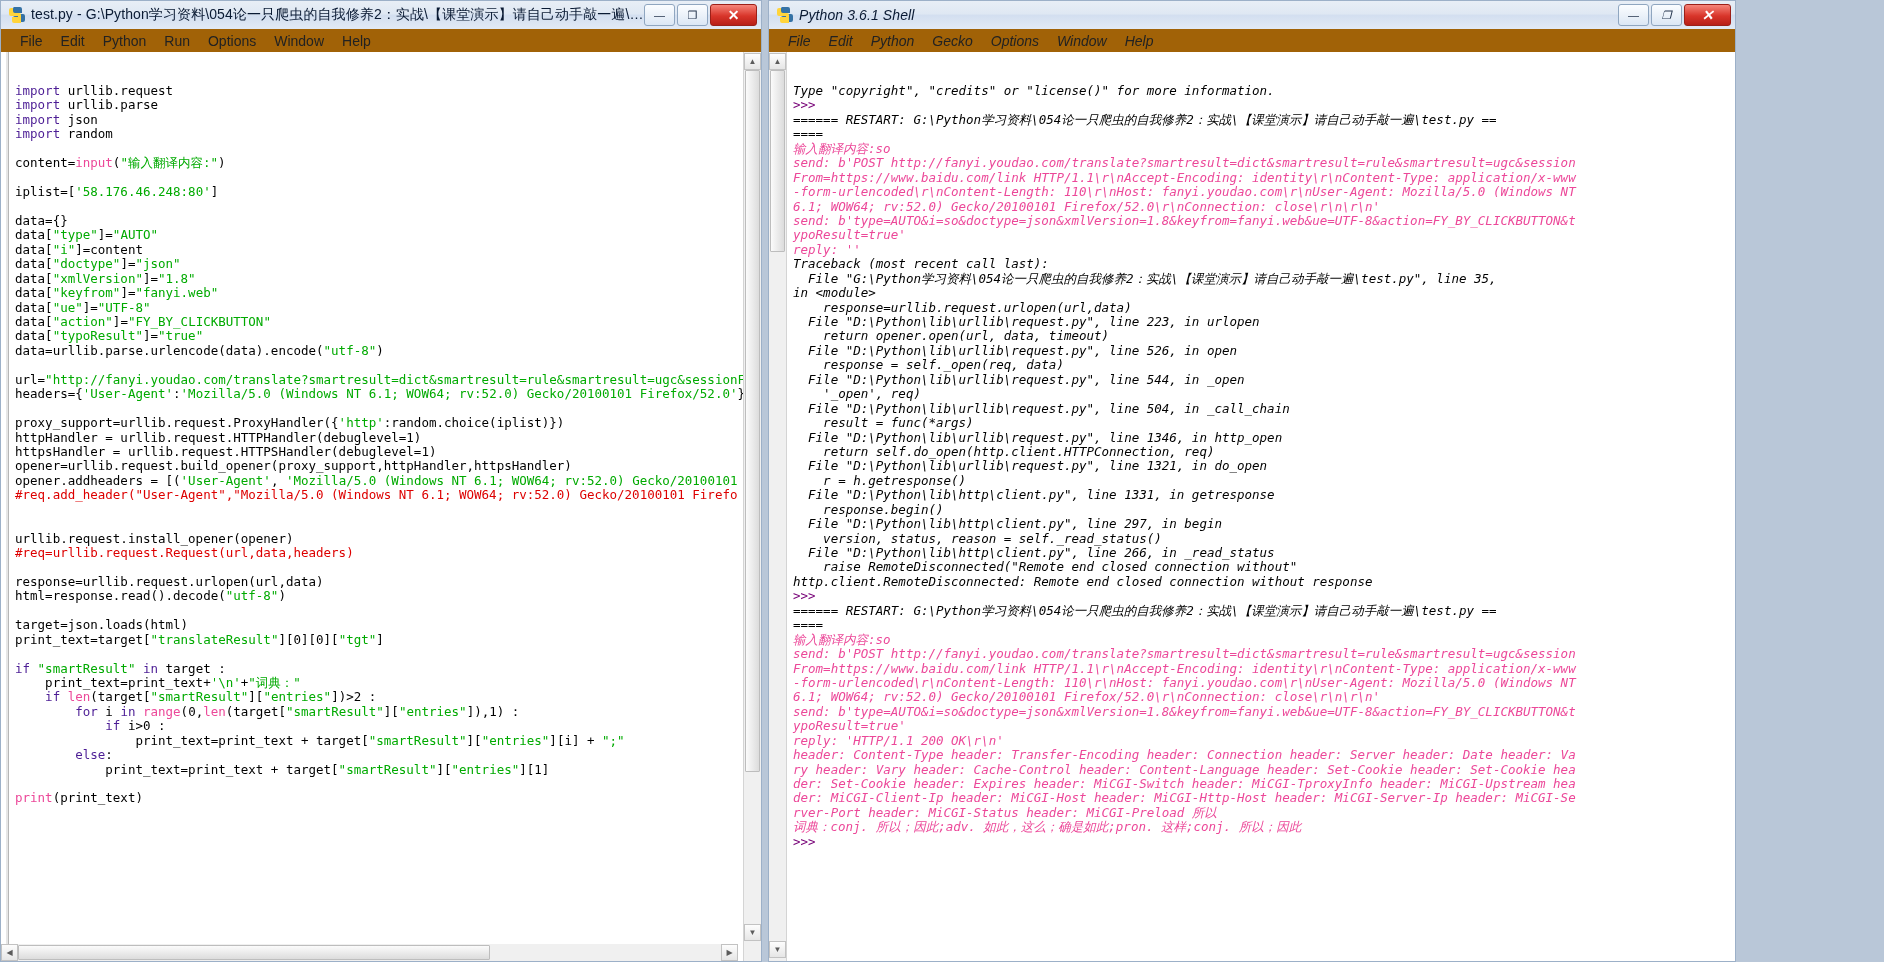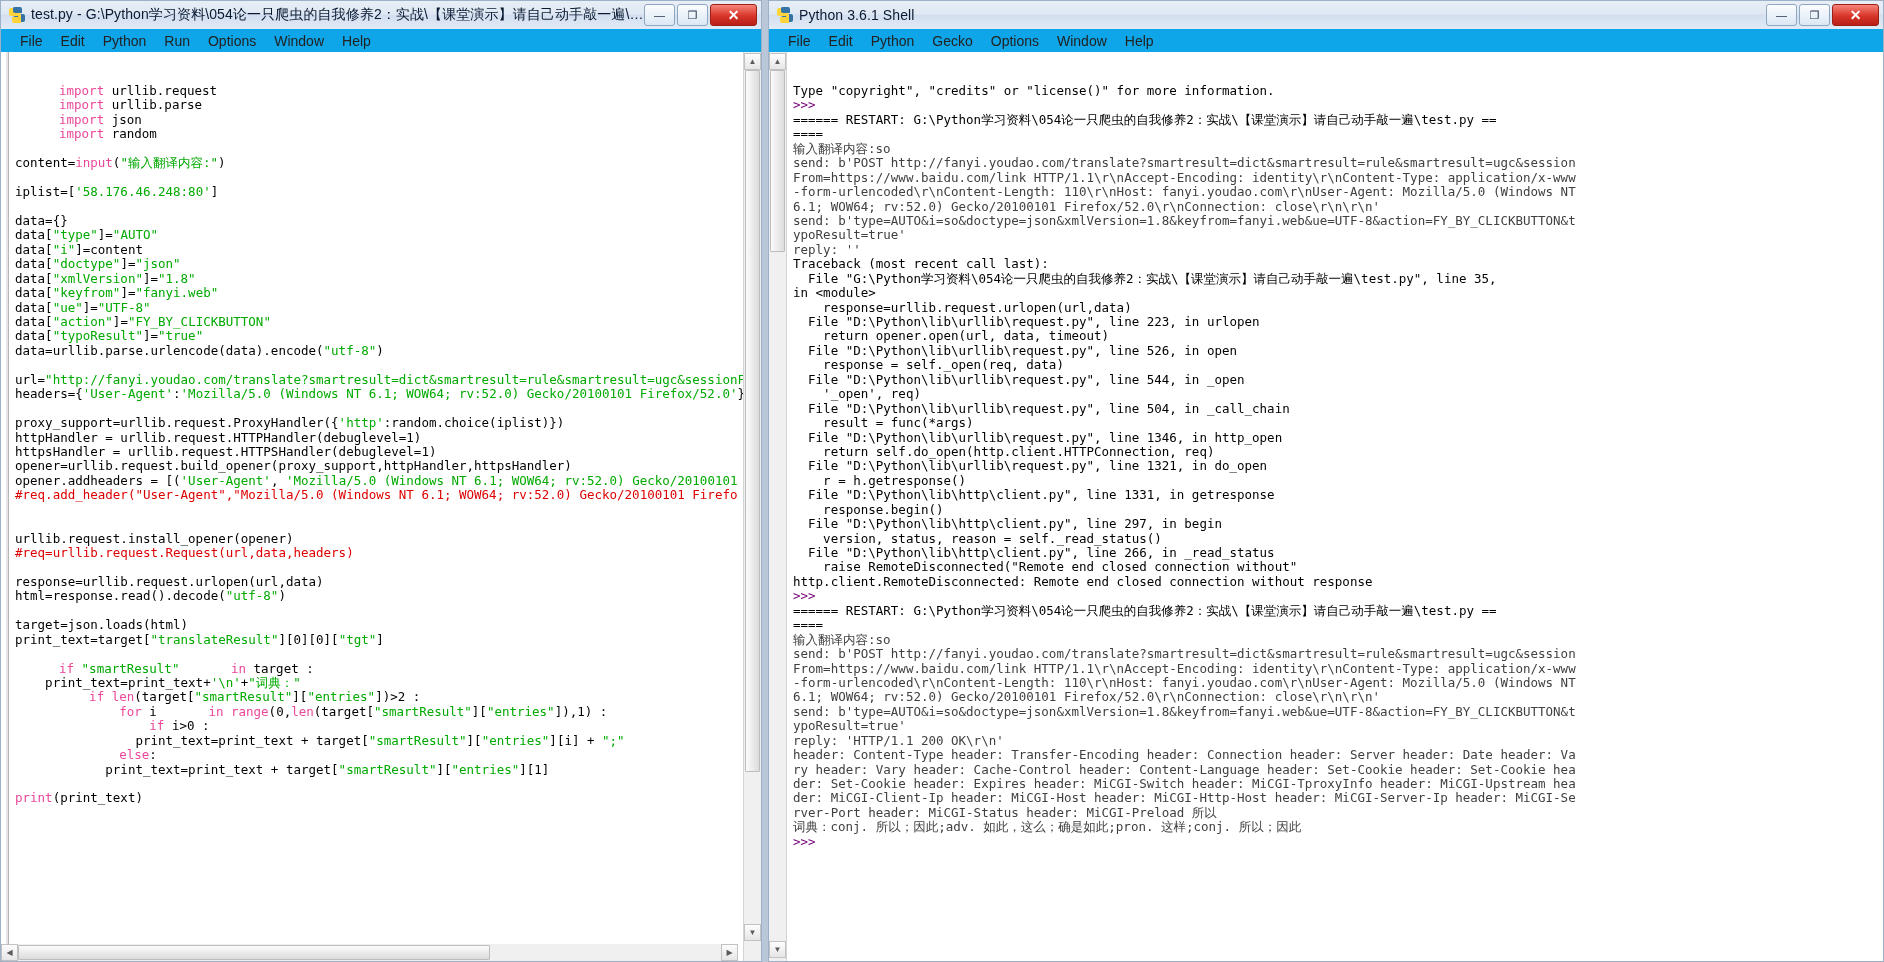--- a/index.html
+++ b/index.html
@@ -30,21 +30,21 @@
     background:linear-gradient(to bottom,#fbfdff,#dce7f4);
     display:flex;align-items:center;justify-content:center;
     font-size:11px;color:#24354d;
   }
   .tb-btn.close{
     width:45px;
     background:linear-gradient(to bottom,#f6857a,#d8352a 55%,#b81f16);
     border-color:#9c2018;color:#fff;font-weight:bold;font-size:14px;
   }
   .menubar{
-    height:24px;background:#0ea5e9;border-left:1px solid #9cb0c8;border-right:1px solid #9cb0c8;
+    height:24px;background:#a16207;border-left:1px solid #9cb0c8;border-right:1px solid #9cb0c8;
     display:flex;align-items:center;padding-left:10px;gap:0px;
   }
   .menu-item{
     font-size:14px;color:#222;padding:2px 9px;white-space:nowrap;
   }
 
   
   .textwrap{
     position:absolute;left:0;right:0;bottom:0;
     border:1px solid #9cb0c8;border-top:none;background:#fff;
@@ -78,28 +78,28 @@
     position:absolute;left:1px;width:13px;
     background:linear-gradient(to right,#fbfbfb,#dcdcdc);
     border:1px solid #bdbdbd;border-radius:1px;
   }
   .hscrollwrap{
     position:absolute;left:0;bottom:0;height:17px;background:#f0f0f0;
     display:flex;align-items:center;
   }
 
   
-  .kw{color:#ec4899;margin-left:44px;}
+  .kw{color:#4c1d95;}
   .str{color:#00aa00;}
   .bi{color:#ec4899;}
   .cm{color:#dd0000;}
   .plain{color:#000;}
 
   
-  .s-out{color:#404040;}
+  .s-out{color:#ec4899;}
   .s-err{color:#000000;}
   .s-prompt{color:#770077;}
   .s-blk{color:#000;}
 </style>
 </head>
 <body>
 
 <div class="desktop">
 
   <div class="window" id="editor-window" style="left:0;top:0;width:762px;height:962px;">
@@ -143,21 +143,21 @@
       <div class="hscrollwrap" style="width:737px;">
         <div class="sb-arrow">◀</div>
         <div style="position:relative;flex:1;height:15px;">
           <div class="sb-thumb" style="left:0;top:0;width:470px;height:13px;background:linear-gradient(to bottom,#fbfbfb,#dcdcdc);"></div>
         </div>
         <div class="sb-arrow">▶</div>
       </div>
     </div>
   </div>
 
-  <div class="window" id="shell-window" style="left:768px;top:0;width:1116px;height:962px;">
+  <div class="window" id="shell-window" style="left:768px;top:0;width:968px;height:962px;font-style:italic;">
 
     <div class="titlebar">
       <span class="tb-icon">
         <svg width="20" height="20" viewBox="0 0 20 20">
           <path d="M7 2h6a2 2 0 0 1 2 2v4H9v1h7a2 2 0 0 1 2 2v4a2 2 0 0 1-2 2h-2v-3a2 2 0 0 0-2-2H8a2 2 0 0 1-2-2V4a2 2 0 0 1 1-2z" fill="#3572A5"></path>
           <path d="M13 18H7a2 2 0 0 1-2-2v-4H11v-1H4a2 2 0 0 1-2-2V5a2 2 0 0 1 2-2h2v3a2 2 0 0 0 2 2h4a2 2 0 0 1 2 2v8z" fill="#FFD43B"></path>
         </svg>
       </span>
       <span class="tb-title">Python 3.6.1 Shell</span>
       <span class="tb-buttons">

